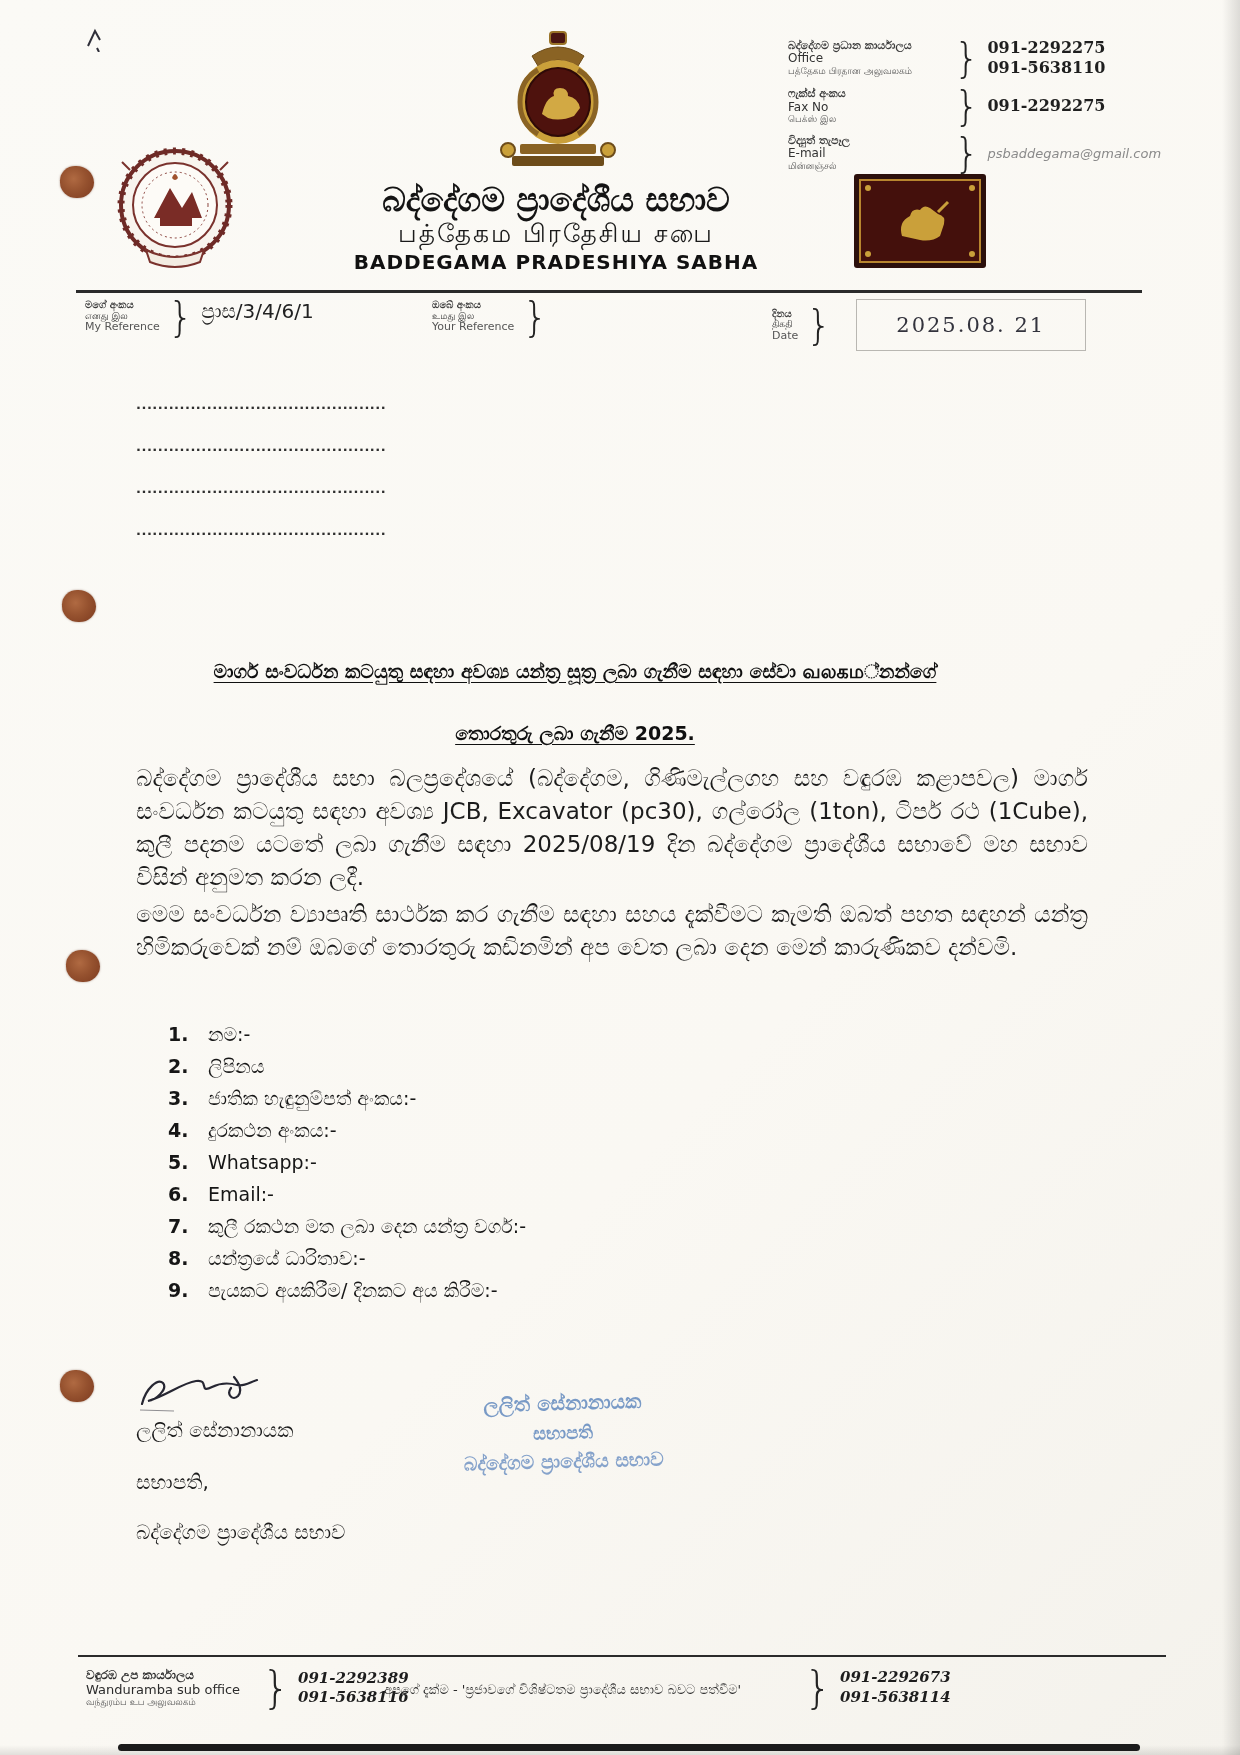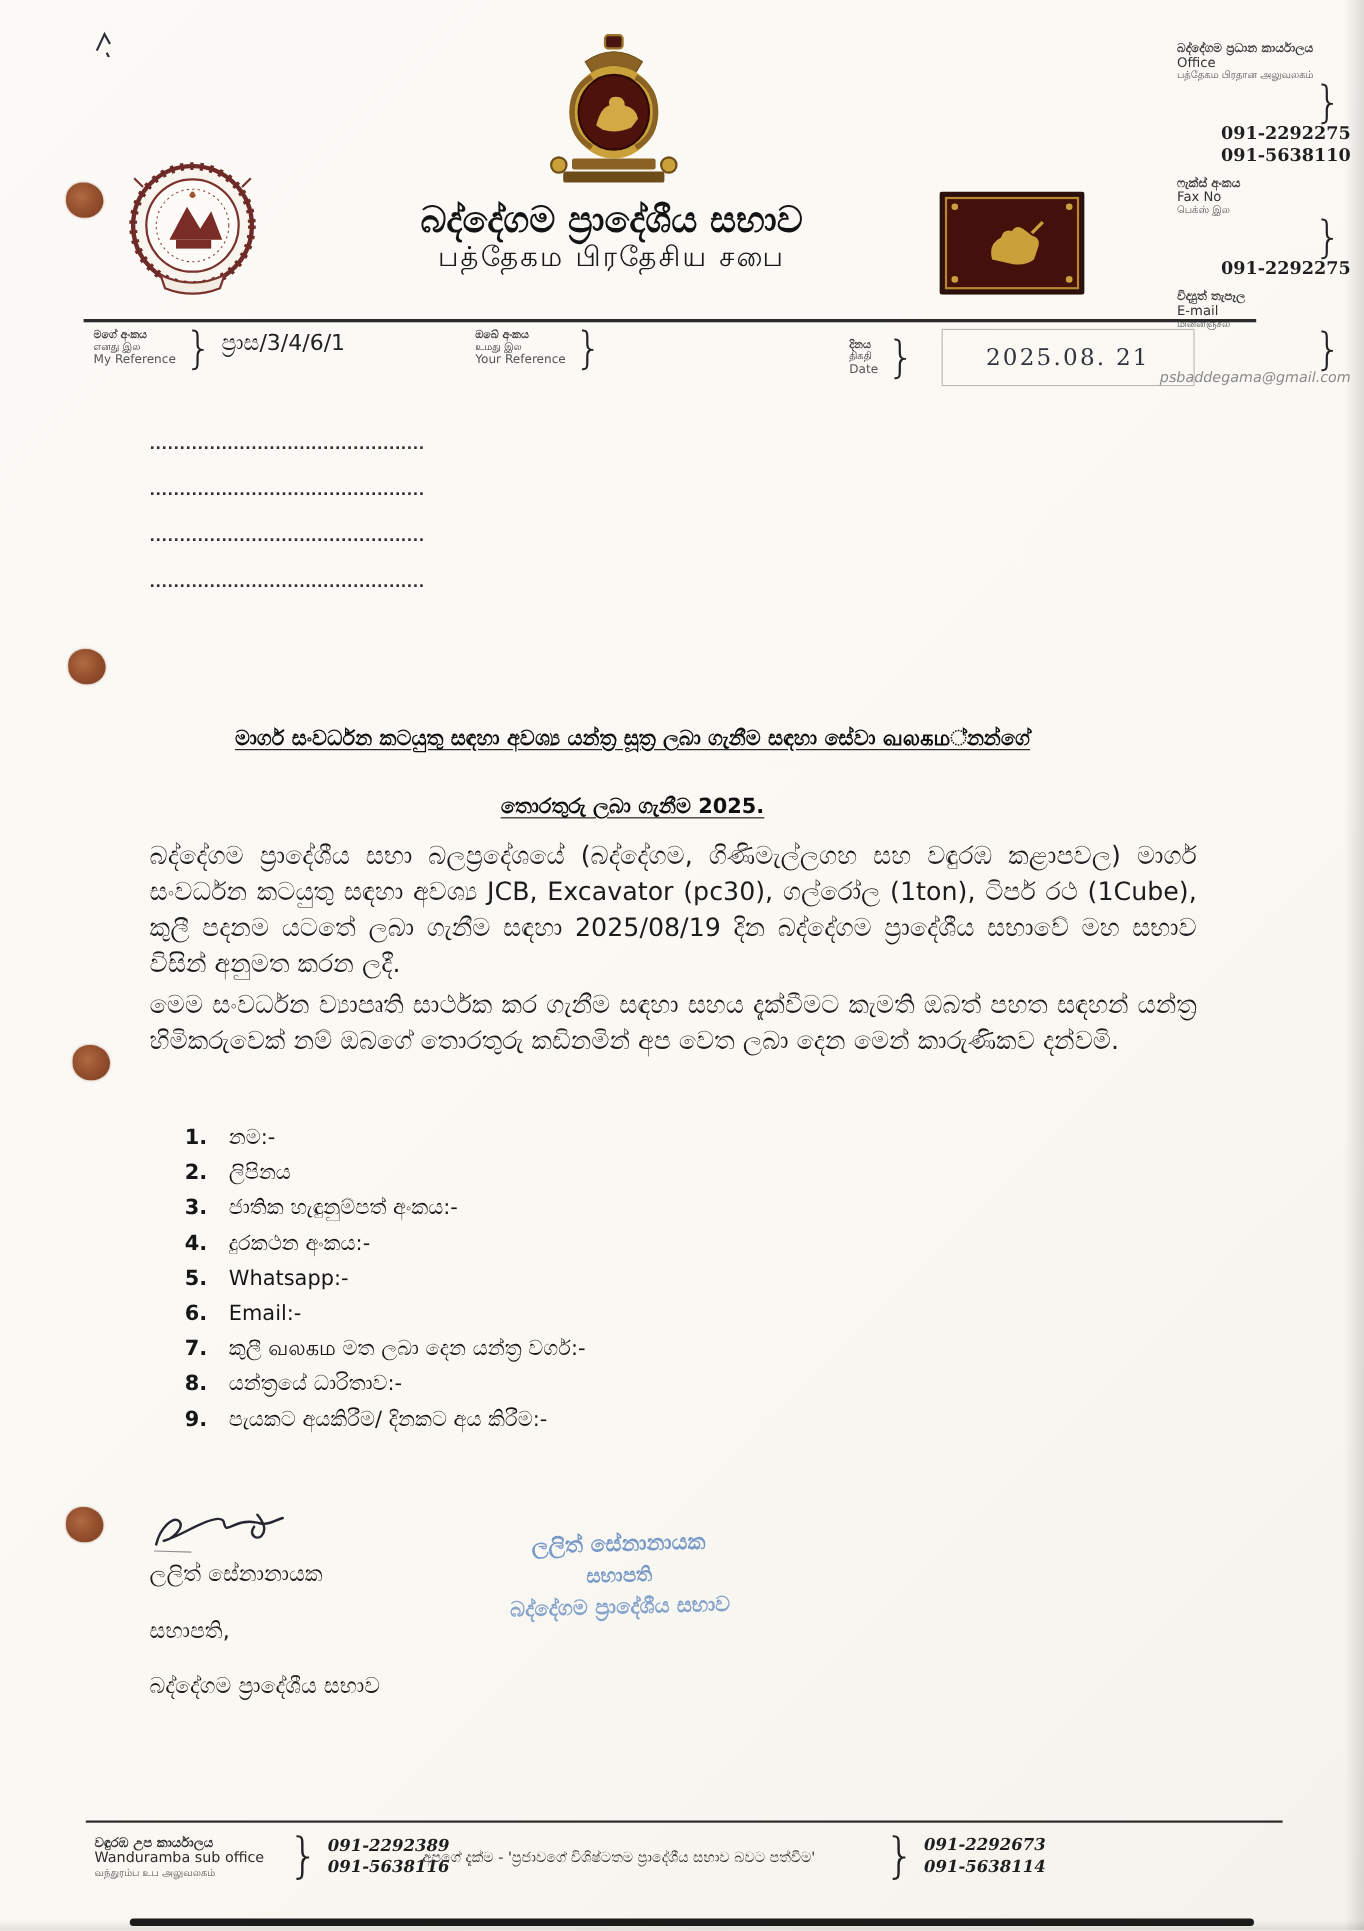--- a/index.html
+++ b/index.html
@@ -18,21 +18,21 @@
   
   .spot{position:absolute;width:34px;height:32px;border-radius:46% 54% 50% 50%;
     background:radial-gradient(circle at 40% 40%,#b06a42 0%,#96522f 45%,#7c3a1f 100%);
     box-shadow:0 0 2px rgba(90,40,20,.5);}
   
   .titles{left:330px;top:182px;width:452px;text-align:center;}
   .title-si{font-size:33px;font-weight:bold;color:#141414;line-height:1.1;}
   .title-ta{font-size:25px;color:#1a1a1a;letter-spacing:2px;line-height:1.25;}
   .title-en{font-size:20px;font-weight:bold;letter-spacing:1px;color:#111;}
   .contact{left:788px;top:38px;width:440px;}
-  .c-row{display:flex;align-items:flex-end;margin-bottom:10px;flex-direction:column;}
+  .c-row{display:flex;align-items:center;margin-bottom:10px;}
   .tri{line-height:1.15;}
   .tri .l1{font-size:11px;font-weight:bold;color:#3c3c3c;}
   .tri .l2{font-size:12px;color:#333;}
   .tri .l3{font-size:9px;color:#555;}
   .brace{font-size:40px;font-weight:200;color:#222;padding:0 8px;line-height:.9;}
   .phones{font-family:"DejaVu Serif","Liberation Serif",serif;font-weight:bold;
     font-size:16px;color:#1f1f1f;white-space:pre-line;line-height:1.25;}
   .email-val{font-size:13px;color:#8a8a8a;font-style:italic;}
   .c-label{width:158px;}
   
@@ -119,20 +119,21 @@
     <circle cx="118" cy="14" r="3" fill="#caa03a"></circle>
     <circle cx="14" cy="80" r="3" fill="#caa03a"></circle>
     <circle cx="118" cy="80" r="3" fill="#caa03a"></circle>
     <path d="M48 62 q-4 -14 8 -20 q2 -8 10 -6 q4 -6 10 -2 l8 6 q8 2 6 10 l-4 12 q-8 6 -20 4 Z" fill="#caa03a"></path>
     <path d="M84 38 l10 -10" stroke="#caa03a" stroke-width="3"></path>
   </svg>
 
   <div class="abs titles">
     <div class="title-si">බද්දේගම ප්‍රාදේශීය සභාව</div>
     <div class="title-ta">பத்தேகம பிரதேசிய சபை</div>
+    <div class="title-en">BADDEGAMA PRADESHIYA SABHA</div>
   </div>
 
   <div class="abs contact">
     <div class="c-row">
       <div class="tri c-label">
         <div class="l1">බද්දේගම ප්‍රධාන කාර්යාලය</div>
         <div class="l2">Office</div>
         <div class="l3">பத்தேகம பிரதான அலுவலகம்</div>
       </div>
       <div class="brace">}</div>
@@ -230,21 +231,21 @@
     <div class="list-row">
       <span class="list-num">5.</span>
       <span>Whatsapp:-</span>
     </div>
     <div class="list-row">
       <span class="list-num">6.</span>
       <span>Email:-</span>
     </div>
     <div class="list-row">
       <span class="list-num">7.</span>
-      <span>කුලී வலகம මත ලබා දෙන යන්ත්‍ර වර්ග:-</span>
+      <span>කුලී රකථන මත ලබා දෙන යන්ත්‍ර වර්ග:-</span>
     </div>
     <div class="list-row">
       <span class="list-num">8.</span>
       <span>යන්ත්‍රයේ ධාරිතාව:-</span>
     </div>
     <div class="list-row">
       <span class="list-num">9.</span>
       <span>පැයකට අයකිරීම/ දිනකට අය කිරීම:-</span>
     </div>
   </div>

